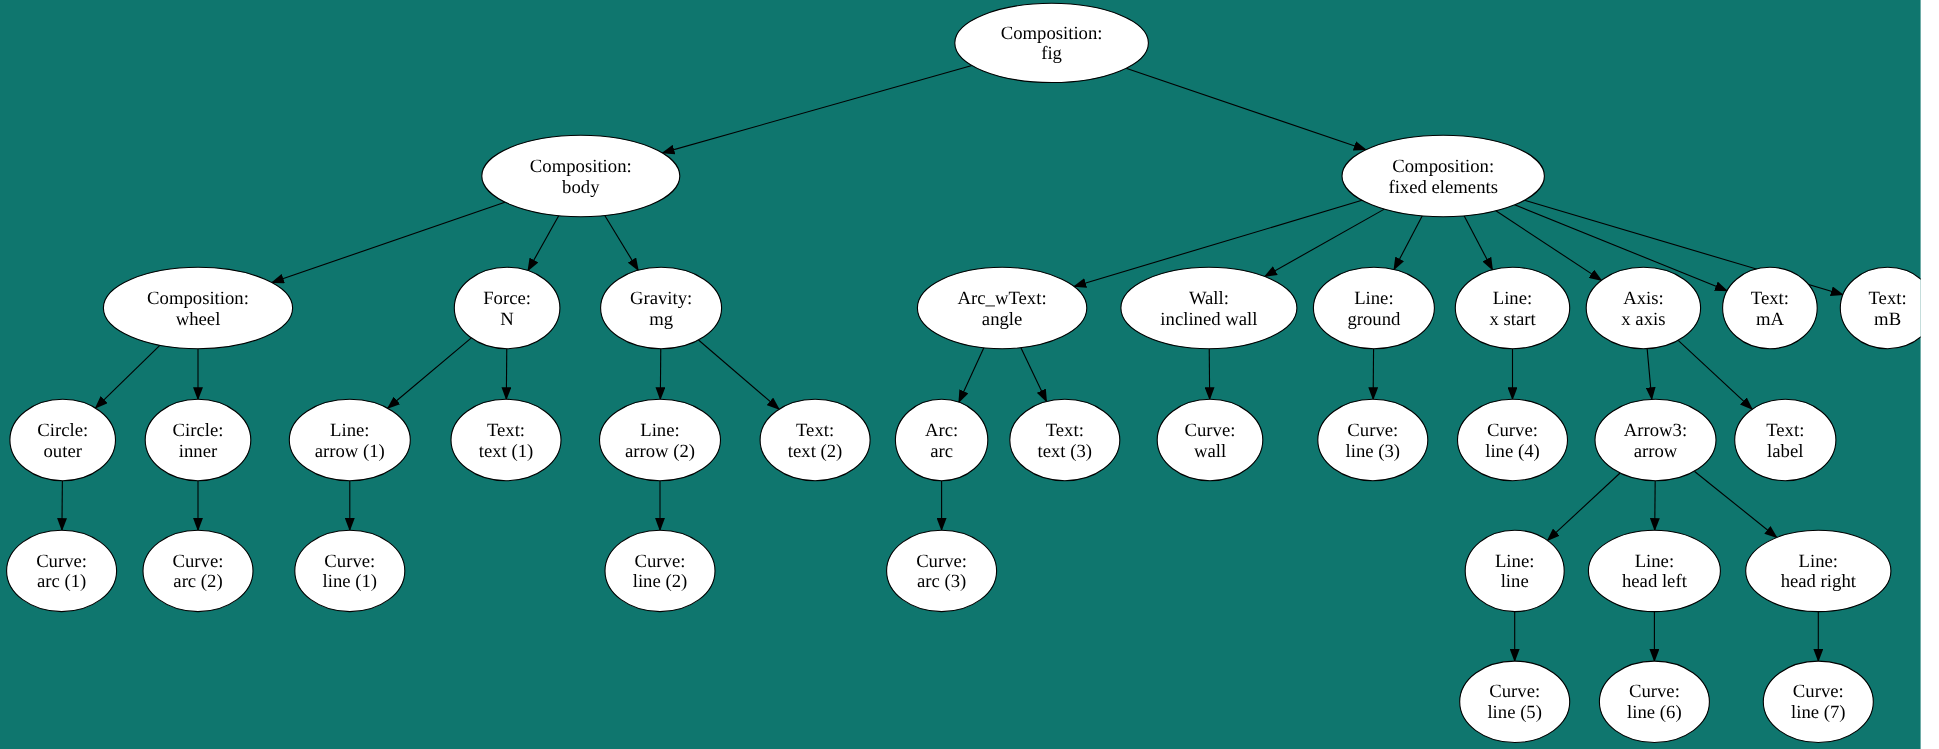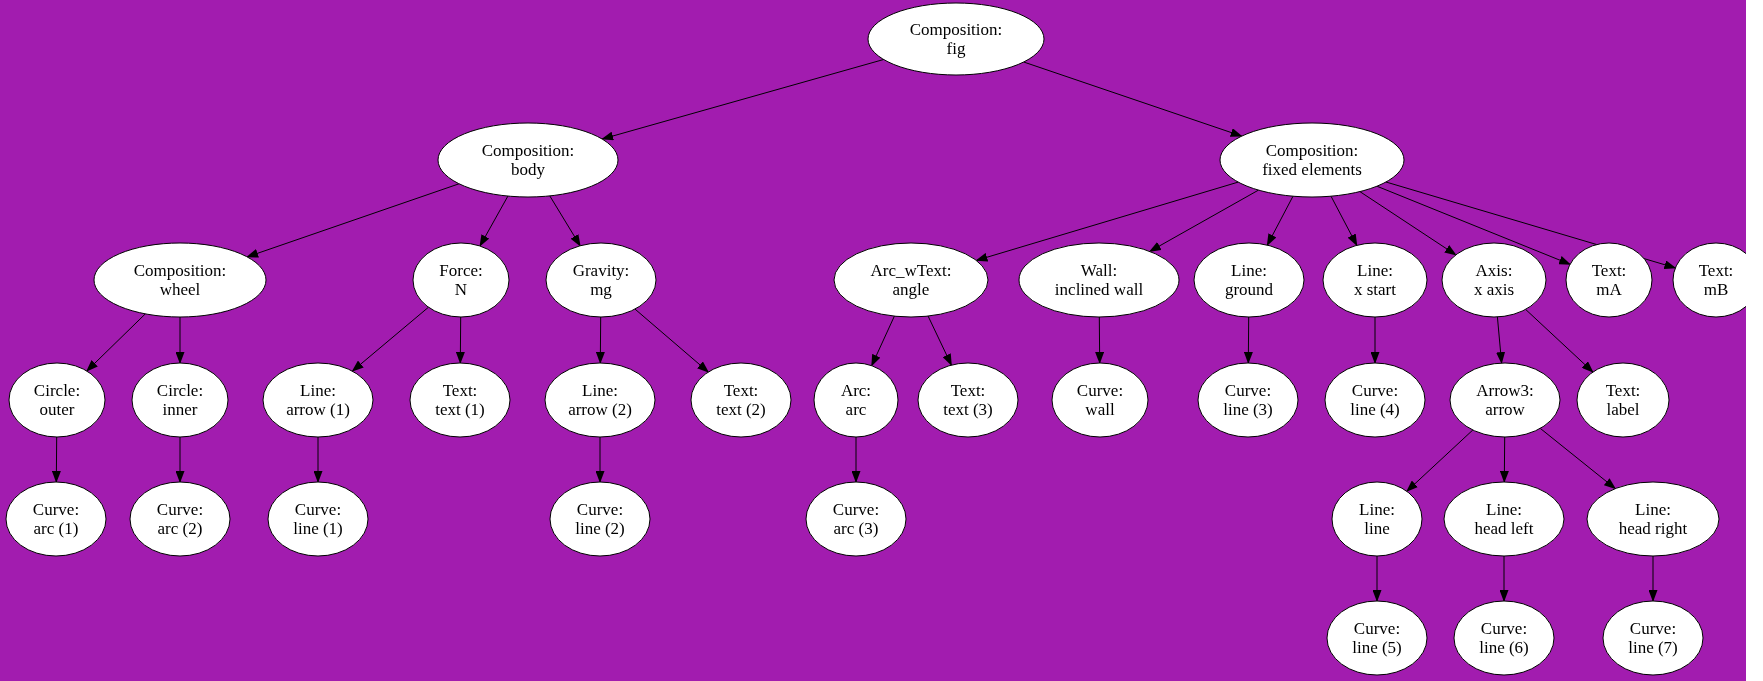--- a/index.html
+++ b/index.html
@@ -5,21 +5,21 @@
   html, body {
     margin: 0;
     padding: 0;
     background: #ffffff;
     font-family: "Liberation Serif", "DejaVu Serif", serif;
   }
   #diagram-wrap {
     position: relative;
     width: 1746px;
     height: 681px;
-    background: #a21caf;
+    background: #0f766e;
     overflow: hidden;
   }
   svg text {
     font-family: "Liberation Serif", "DejaVu Serif", serif;
     font-size: 17px;
     fill: #000000;
   }
   svg ellipse {
     fill: #ffffff;
     stroke: #000000;

